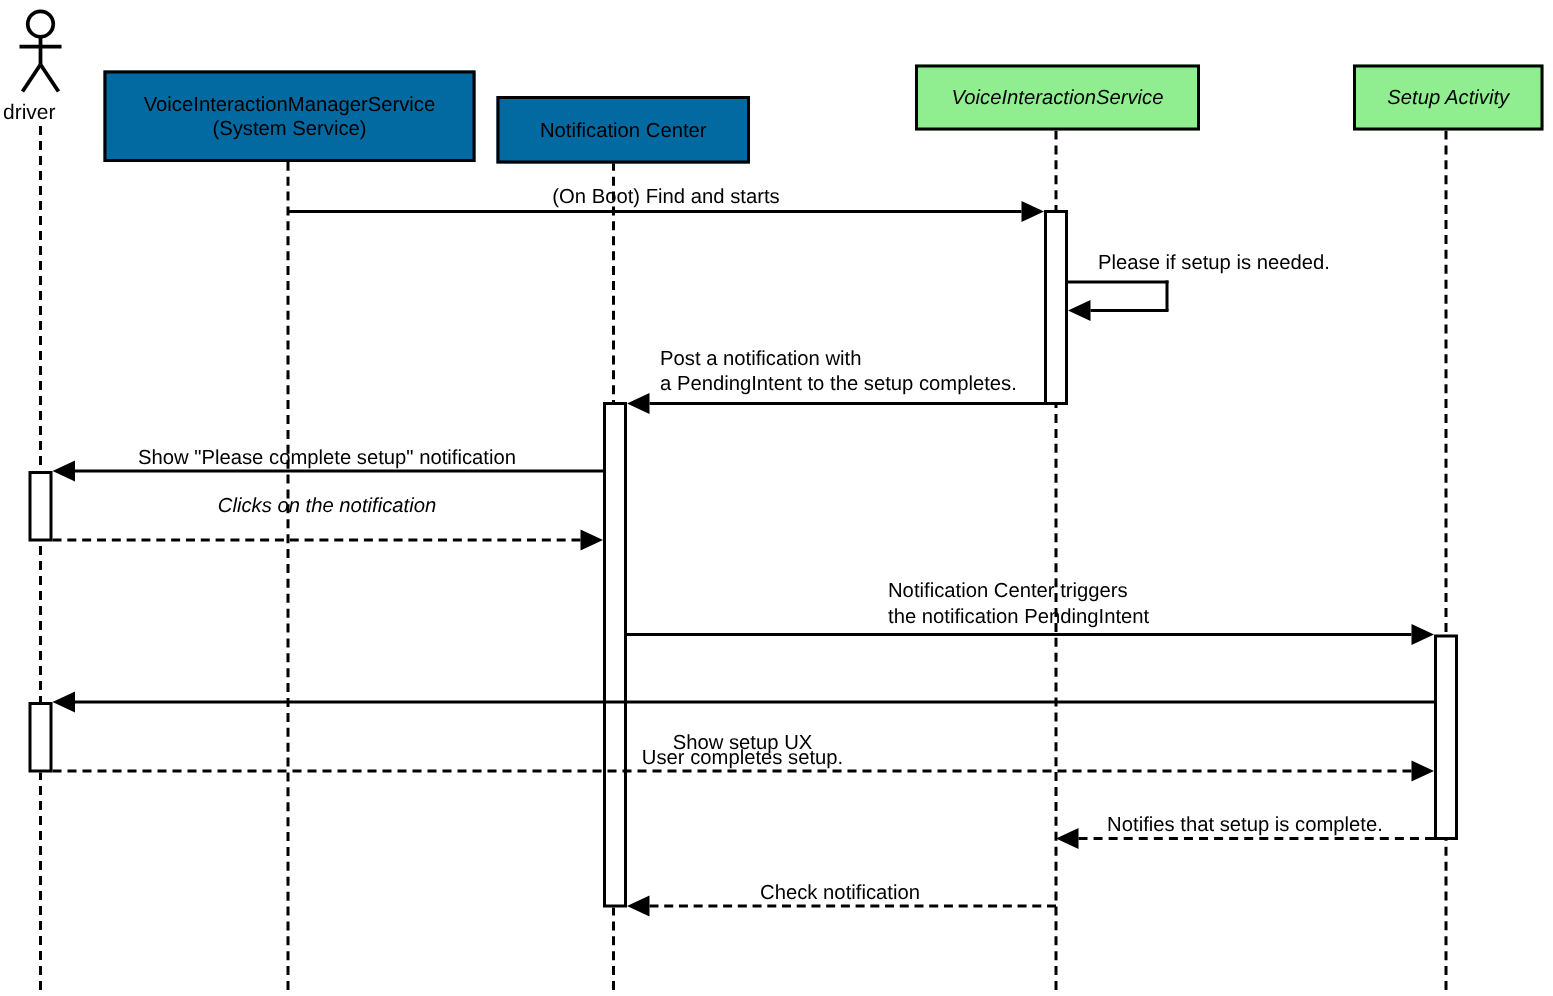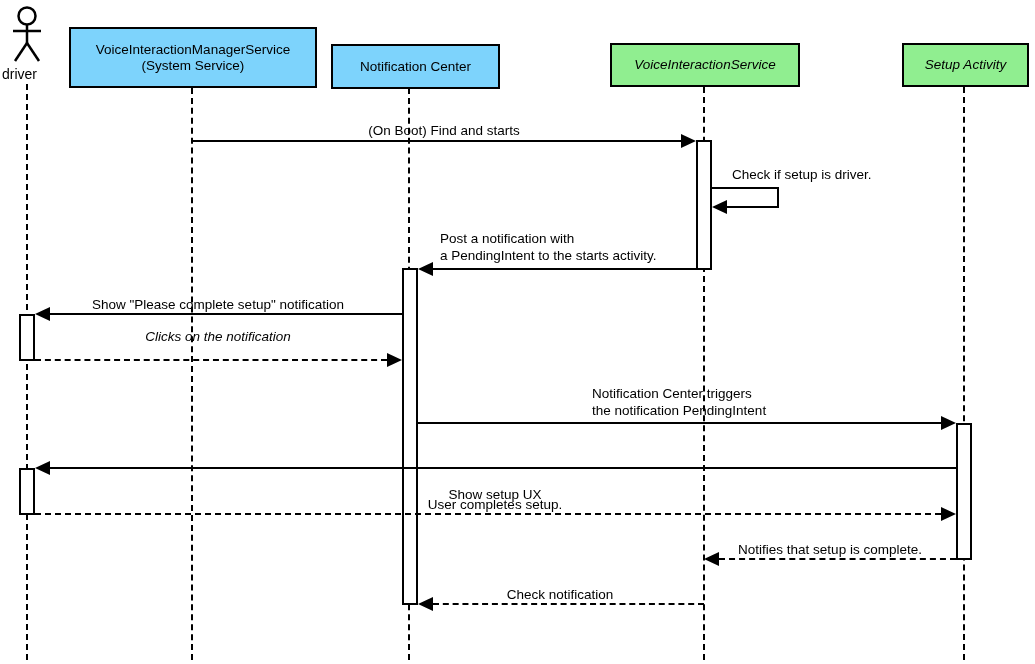--- a/index.html
+++ b/index.html
@@ -7,21 +7,21 @@
     position:relative; width:1035px; height:664px; background:#ffffff;
     font-family:"Liberation Sans","DejaVu Sans",sans-serif; color:#000;
     overflow:hidden;
   }
   .lifeline { position:absolute; width:0; border-left:2px dashed #000; }
   .pbox {
     position:absolute; border:2px solid #000; box-sizing:border-box;
     display:flex; align-items:center; justify-content:center;
     text-align:center; font-size:13.5px; line-height:16px; white-space:pre-line;
   }
-  .fill-cyan  { background:#7dd3fc; }
+  .fill-cyan  { background:#0369a1;margin-top:20px; }
   .fill-green { background:#90ee90;font-style:italic; }
   .actbar { position:absolute; background:#ffffff; border:2px solid #000; box-sizing:border-box; width:16px; }
   .msg-line  { position:absolute; height:0; border-top:2px solid #000; }
   .msg-line.dashed { border-top-style:dashed; }
   .vseg { position:absolute; width:0; border-left:2px solid #000; }
   .ah { position:absolute; width:0; height:0; border-top:7px solid transparent; border-bottom:7px solid transparent; }
   .ah.right { border-left:15px solid #000; }
   .ah.left  { border-right:15px solid #000; }
   .mlabel { position:absolute; font-size:13.5px; line-height:17px; white-space:pre-line; }
   .mlabel.center { text-align:center; }
@@ -45,30 +45,30 @@
   <div class="actbar" style="left:19px;  top:468px; height:47px;"></div>
   <div class="actbar" style="left:956px; top:423px; height:137px;"></div>
 
   <div>
     <div class="mlabel center" style="left:254px; top:122px; width:380px;">(On Boot) Find and starts</div>
     <div class="msg-line" style="left:192px; top:140px; width:489px;"></div>
     <div class="ah right" style="left:681px; top:134px;"></div>
   </div>
 
   <div>
-    <div class="mlabel" style="left:732px; top:166px;">Check if setup is driver.</div>
+    <div class="mlabel" style="left:732px; top:166px;">Please if setup is needed.</div>
     <div class="msg-line" style="left:712px; top:187px; width:67px;"></div>
     <div class="vseg" style="left:777px; top:187px; height:20px;"></div>
     <div class="msg-line" style="left:727px; top:206px; width:52px;"></div>
     <div class="ah left" style="left:712px; top:200px;"></div>
   </div>
 
   <div>
     <div class="mlabel" style="left:440px; top:230px;">Post a notification with
-a PendingIntent to the starts activity.</div>
+a PendingIntent to the setup completes.</div>
     <div class="msg-line" style="left:433px; top:268px; width:263px;"></div>
     <div class="ah left" style="left:418px; top:262px;"></div>
   </div>
 
   <div>
     <div class="mlabel center" style="left:38px; top:296px; width:360px;">Show "Please complete setup" notification</div>
     <div class="msg-line" style="left:50px; top:313px; width:352px;"></div>
     <div class="ah left" style="left:35px; top:307px;"></div>
   </div>
 

